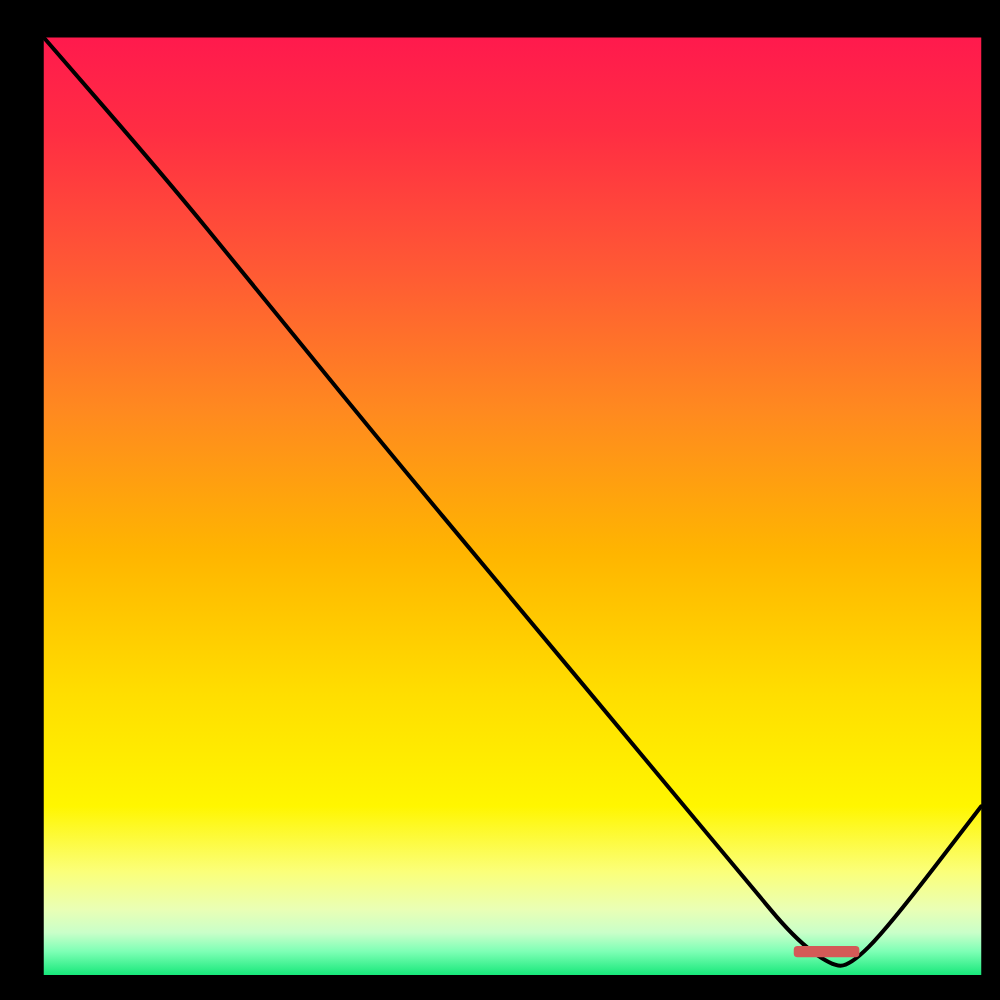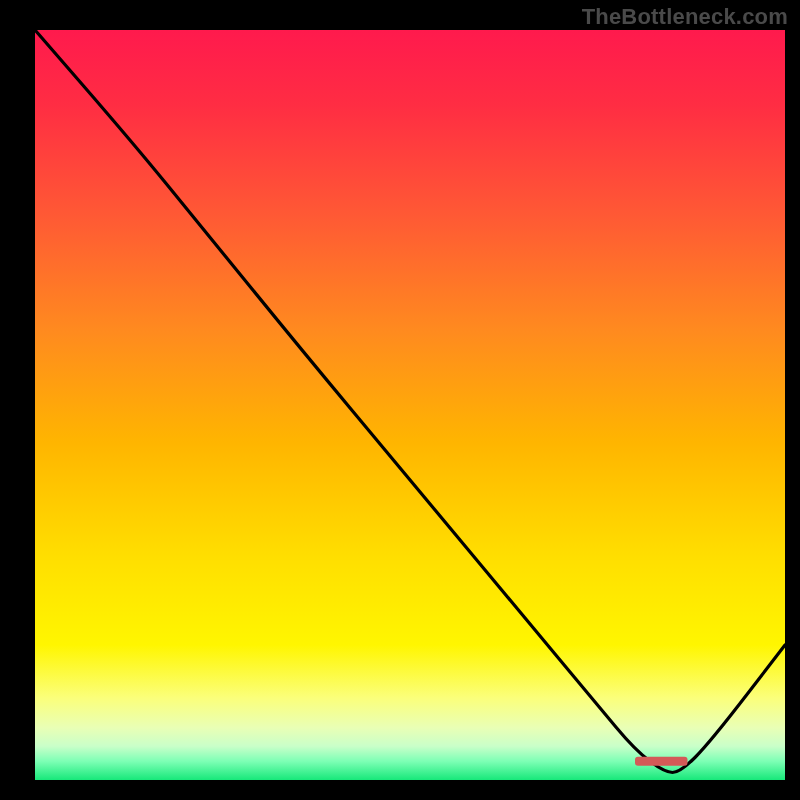--- a/index.html
+++ b/index.html
@@ -30,21 +30,20 @@
     position: absolute;
     top: 0;
     left: 0;
   }
 </style>
 </head>
 <body>
 
 <div class="stage">
 
-  <div class="watermark">TheBottleneck.com</div>
 
   <svg id="chart-svg" width="800" height="800" viewBox="0 0 800 800">
     <defs>
       <linearGradient id="bgGrad" x1="0" y1="0" x2="0" y2="1">
           <stop offset="0.00%" stop-color="#ff1a4d"></stop>
           <stop offset="10.00%" stop-color="#ff2d43"></stop>
           <stop offset="25.00%" stop-color="#ff5a34"></stop>
           <stop offset="40.00%" stop-color="#ff8a1f"></stop>
           <stop offset="55.00%" stop-color="#ffb500"></stop>
           <stop offset="70.00%" stop-color="#ffde00"></stop>

